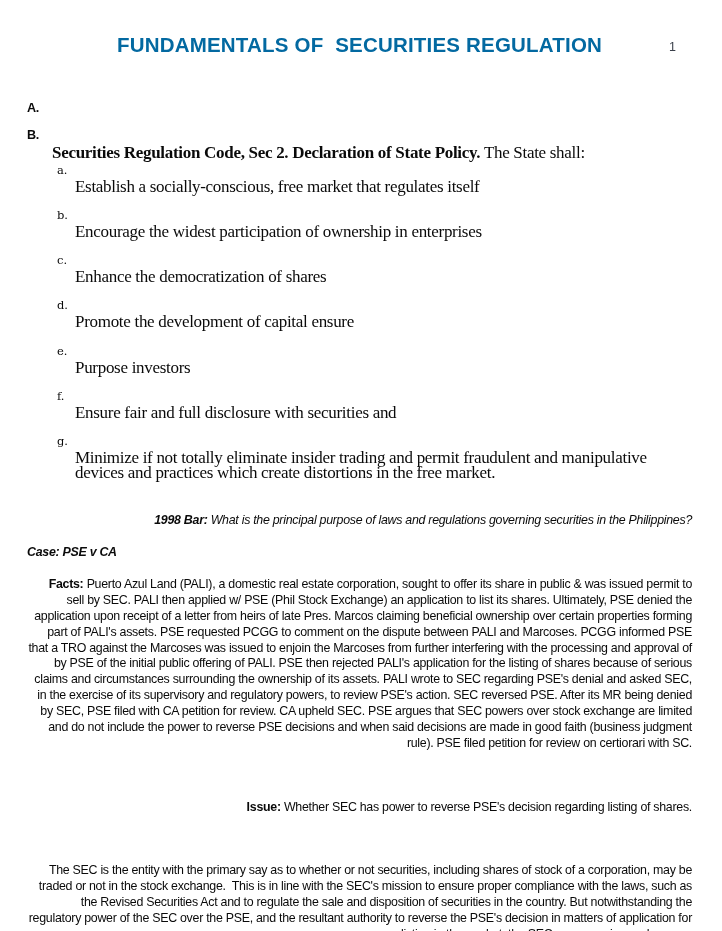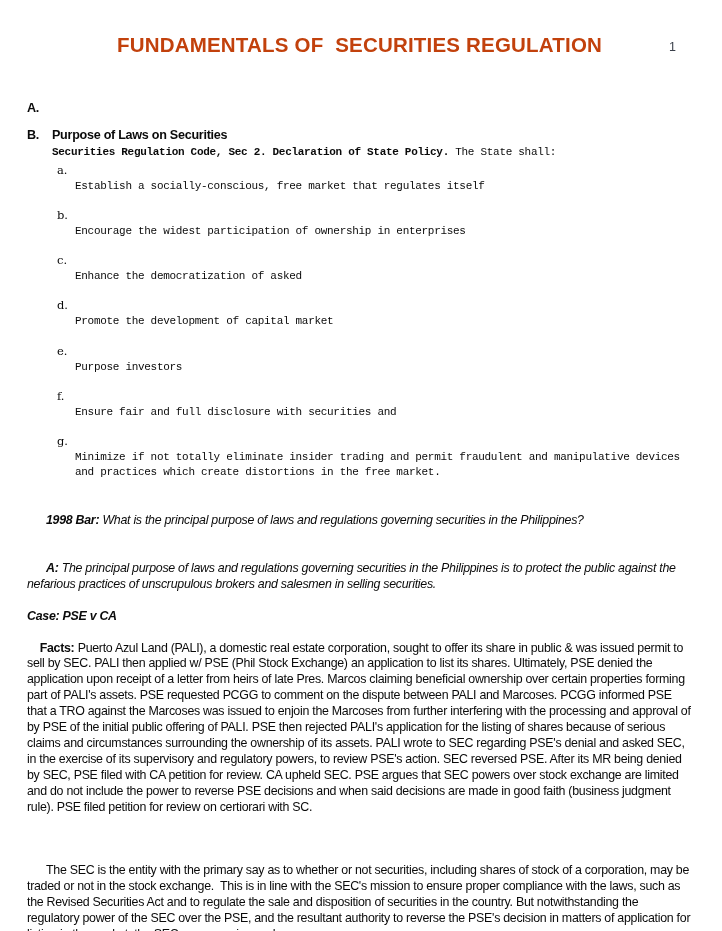--- a/index.html
+++ b/index.html
@@ -16,49 +16,49 @@
   }
   .doc-title {
     margin: 3px 40px 44px 40px;
     text-align: center;
     font-family: "Liberation Sans", sans-serif;
     font-weight: bold;
     font-size: 20.5px;
     line-height: 1.15;
     letter-spacing: 0.2px;
     white-space: pre-wrap;
-    color: #c2410c;
+    color: #0369a1;
   }
   .page-num {
     position: absolute;
     top: 40px;
     right: 46px;
     font-size: 12.5px;
     font-weight: normal;
     color: #3a3f4a;
   }
   
   .cond { font-family: "Liberation Sans", sans-serif; font-size: 12.4px; line-height: 15.9px; letter-spacing: -0.28px; }
   
-  .wide { font-family: Liberation Mono, monospace; font-size: 11px; line-height: 15.2px; letter-spacing: -0.3px; }
+  .wide { font-family: Liberation Serif, serif; font-size: 17px; line-height: 15.2px; letter-spacing: -0.3px; }
 
   .sec-row { display: flex; font-weight: bold; font-size: 12.6px; line-height: 15.5px; letter-spacing: -0.28px; }
   .sec-letter { flex: none; width: 25px; }
   .sec-a { margin-bottom: 12px; }
 
   .policy-line { margin-left: 25px; margin-top: 1px; }
   .bold { font-weight: bold; }
 
   .list { margin-top: 3px; }
   .li { display: flex; margin-bottom: 14px; }
   .li:last-child { margin-bottom: 0; }
   .li-letter { flex: none; width: 18px; margin-left: 30px; font-family: "DejaVu Serif", serif; font-size: 11.5px; line-height: 15.2px; letter-spacing: 0; }
   .li-text { flex: 1; margin-top: 16px; }
 
-  .para { margin: 0; white-space: pre-wrap; }
+  .para { margin: 0; white-space: pre-wrap; text-align: right; }
   .mt { margin-top: 16px; }
   .mt-lg { margin-top: 17px; }
   .italic { font-style: italic; }
   .bolditalic { font-weight: bold; font-style: italic; }
   .case-title { }
 </style>
 </head>
 <body>
 
 <div class="page">
@@ -66,73 +66,72 @@
   <div class="page-num">1</div>
 
   <h1 class="doc-title">FUNDAMENTALS OF  SECURITIES REGULATION</h1>
 
   <div class="sec-row sec-a">
     <span class="sec-letter">A.</span>
   </div>
 
   <div class="sec-row">
     <span class="sec-letter">B.</span>
-    <span class="sec-text">Purpose of Laws on Securities</span>
   </div>
 
   <div class="policy-line wide">
     <span class="bold">Securities Regulation Code, Sec 2. Declaration of State Policy.</span><span> The State shall:</span>
   </div>
 
   <div class="list">
     <div class="li">
       <span class="li-letter">a.</span>
       <span class="li-text wide">Establish a socially-conscious, free market that regulates itself</span>
     </div>
     <div class="li">
       <span class="li-letter">b.</span>
       <span class="li-text wide">Encourage the widest participation of ownership in enterprises</span>
     </div>
     <div class="li">
       <span class="li-letter">c.</span>
-      <span class="li-text wide">Enhance the democratization of asked</span>
+      <span class="li-text wide">Enhance the democratization of shares</span>
     </div>
     <div class="li">
       <span class="li-letter">d.</span>
-      <span class="li-text wide">Promote the development of capital market</span>
+      <span class="li-text wide">Promote the development of capital ensure</span>
     </div>
     <div class="li">
       <span class="li-letter">e.</span>
       <span class="li-text wide">Purpose investors</span>
     </div>
     <div class="li">
       <span class="li-letter">f.</span>
       <span class="li-text wide">Ensure fair and full disclosure with securities and</span>
     </div>
     <div class="li">
       <span class="li-letter">g.</span>
       <span class="li-text wide">Minimize if not totally eliminate insider trading and permit fraudulent and manipulative devices and practices which create distortions in the free market.</span>
     </div>
   </div>
 
   <div class="cond mt-lg">
     <div class="para italic">
       <span class="bolditalic">1998 Bar:</span><span> What is the principal purpose of laws and regulations governing securities in the Philippines?</span>
     </div>
-    <div class="para italic">
-      <span class="bolditalic">A:</span><span> The principal purpose of laws and regulations governing securities in the Philippines is to protect the public against the nefarious practices of unscrupulous brokers and salesmen in selling securities.</span>
-    </div>
   </div>
 
   <div class="cond case-title bolditalic">Case: PSE v CA</div>
 
   <p class="para cond">
     <span class="bold">Facts:</span><span> Puerto Azul Land (PALI), a domestic real estate corporation, sought to offer its share in public &amp; was issued permit to sell by SEC. PALI then applied w/ PSE (Phil Stock Exchange) an application to list its shares. Ultimately, PSE denied the application upon receipt of a letter from heirs of late Pres. Marcos claiming beneficial ownership over certain properties forming part of PALI's assets. PSE requested PCGG to comment on the dispute between PALI and Marcoses. PCGG informed PSE that a TRO against the Marcoses was issued to enjoin the Marcoses from further interfering with the processing and approval of by PSE of the initial public offering of PALI. PSE then rejected PALI's application for the listing of shares because of serious claims and circumstances surrounding the ownership of its assets. PALI wrote to SEC regarding PSE's denial and asked SEC, in the exercise of its supervisory and regulatory powers, to review PSE's action. SEC reversed PSE. After its MR being denied by SEC, PSE filed with CA petition for review. CA upheld SEC. PSE argues that SEC powers over stock exchange are limited and do not include the power to reverse PSE decisions and when said decisions are made in good faith (business judgment rule). PSE filed petition for review on certiorari with SC.</span>
   </p>
 
+  <p class="para cond mt">
+    <span class="bold">Issue:</span><span> Whether SEC has power to reverse PSE's decision regarding listing of shares.</span>
+  </p>
 
   <div class="cond mt">
     <p class="para">
       <span>The SEC is the entity with the primary say as to whether or not securities, including shares of stock of a corporation, may be traded or not in the stock exchange.  This is in line with the SEC's mission to ensure proper compliance with the laws, such as the Revised Securities Act and to regulate the sale and disposition of securities in the country. But notwithstanding the regulatory power of the SEC over the PSE, and the resultant authority to reverse the PSE's decision in matters of application for listing in the market, the SEC may exercise such power </span>
     </p>
   </div>
 
 </div>
 
 </body></html>

